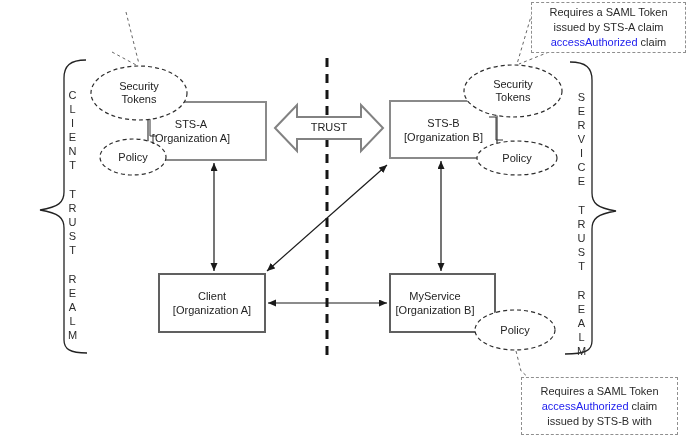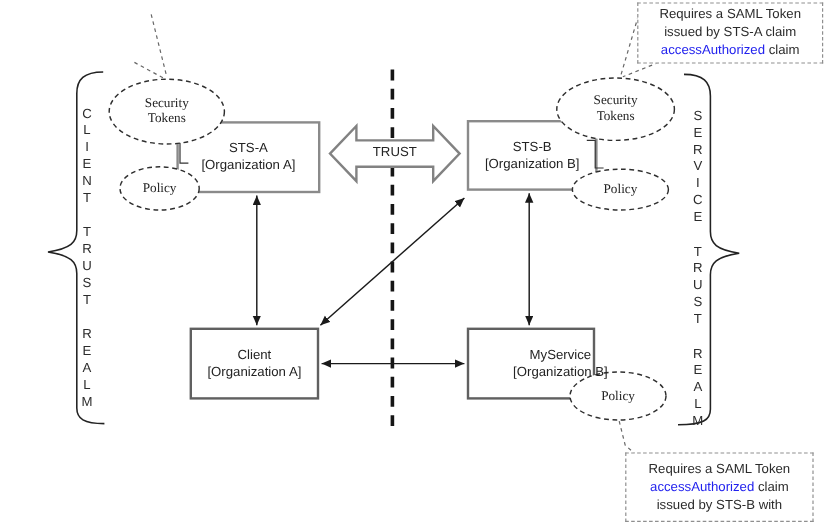--- a/index.html
+++ b/index.html
@@ -12,21 +12,21 @@
     position:absolute;border:1px dashed #8f8f8f;background:#ffffff;
     display:flex;flex-direction:column;align-items:center;justify-content:center;
     text-align:center;font-size:11px;line-height:15px;color:#2b2b2b;z-index:5;
   }
   .blue{color:#2222ee;}
   .node-label{
     position:absolute;display:flex;flex-direction:column;align-items:center;justify-content:center;
     text-align:center;font-size:11px;line-height:14px;color:#232323;z-index:4;
   }
   .ellipse-label{
-    position:absolute;text-align:center;font-size:11px;line-height:13px;color:#232323;z-index:4;font-family:Liberation Serif, serif;
+    position:absolute;text-align:center;font-size:11px;line-height:13px;color:#232323;z-index:4;
   }
   .trust-label{position:absolute;font-size:11px;color:#232323;text-align:center;z-index:4;}
   .vcol{
     position:absolute;display:flex;flex-direction:column;align-items:center;
     font-size:11px;color:#2b2b2b;z-index:4;
   }
   .vword{writing-mode:vertical-rl;text-orientation:upright;letter-spacing:2px;line-height:1;}
   .vword:not(:last-child){margin-bottom:15px;}
 </style>
 </head>
@@ -91,33 +91,33 @@
     <span class="vword">CLIENT</span>
     <span class="vword">TRUST</span>
     <span class="vword">REALM</span>
   </div>
   <div class="vcol" style="left:573px;top:91px;width:16px;">
     <span class="vword">SERVICE</span>
     <span class="vword">TRUST</span>
     <span class="vword">REALM</span>
   </div>
 
-  <div class="node-label" style="left:148px;top:102px;width:118px;height:58px;">
+  <div class="node-label" style="left:132px;top:102px;width:118px;height:58px;">
     <div>STS-A</div>
     <div>[Organization A]</div>
   </div>
   <div class="node-label" style="left:390px;top:101px;width:107px;height:57px;">
     <div>STS-B</div>
     <div>[Organization B]</div>
   </div>
   <div class="node-label" style="left:159px;top:274px;width:106px;height:58px;">
     <div>Client</div>
     <div>[Organization A]</div>
   </div>
-  <div class="node-label" style="left:390px;top:274px;width:90px;height:58px;padding-left:32px;">
+  <div class="node-label" style="left:390px;top:274px;width:90px;height:58px;">
     <div>MyService</div>
     <div>[Organization B]</div>
   </div>
 
   <div class="ellipse-label" style="left:107px;top:80px;width:64px;">Security Tokens</div>
   <div class="ellipse-label" style="left:103px;top:151px;width:60px;">Policy</div>
   <div class="ellipse-label" style="left:481px;top:78px;width:64px;">Security Tokens</div>
   <div class="ellipse-label" style="left:487px;top:152px;width:60px;">Policy</div>
   <div class="ellipse-label" style="left:485px;top:324px;width:60px;">Policy</div>
 

